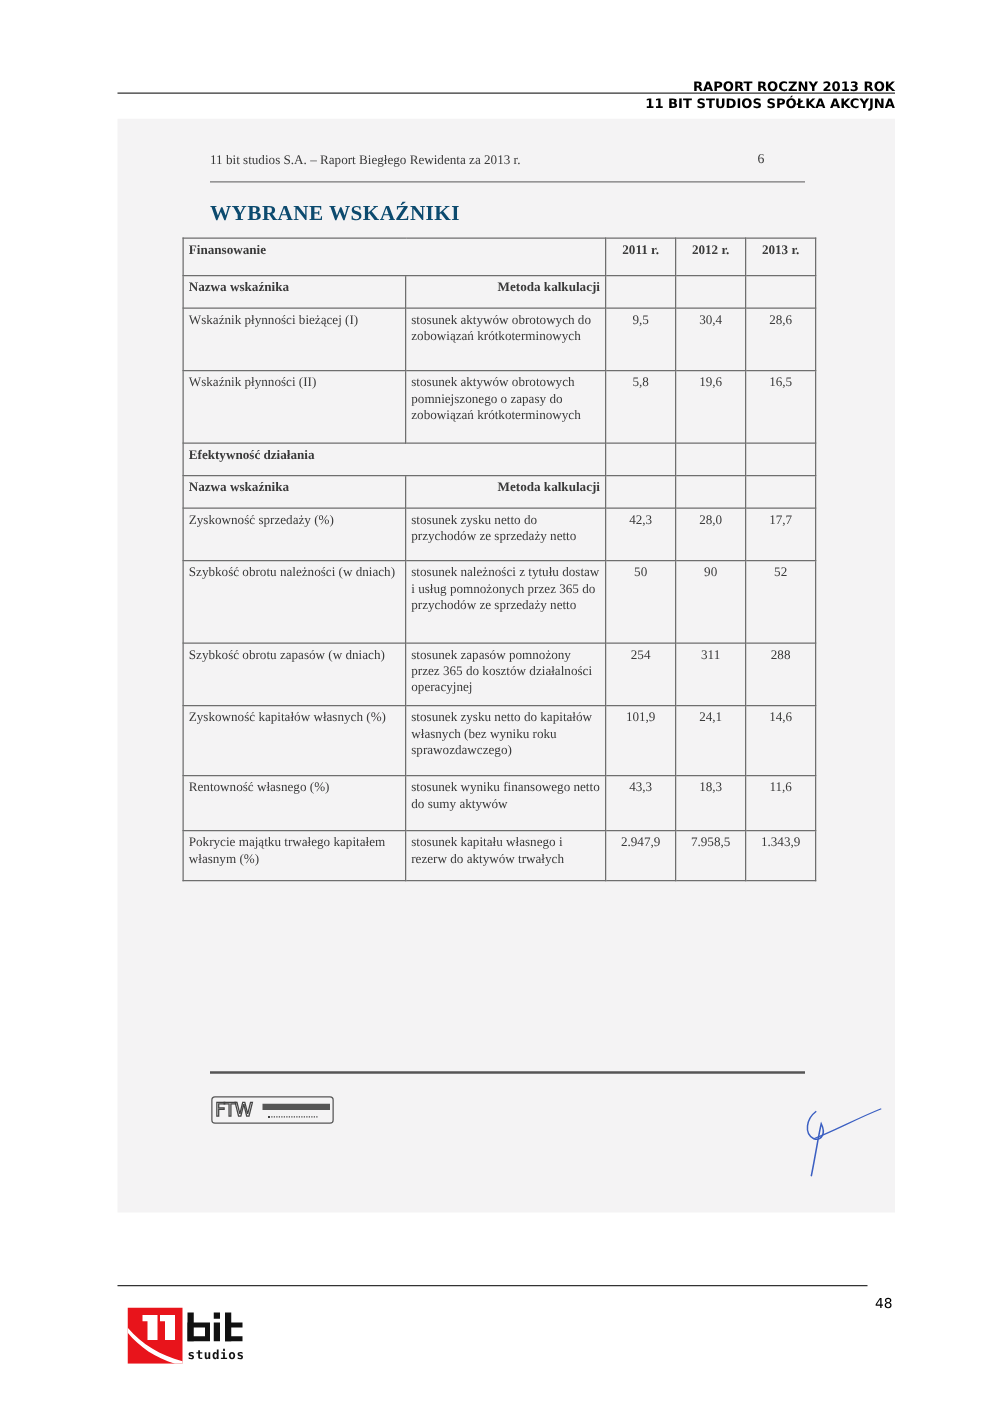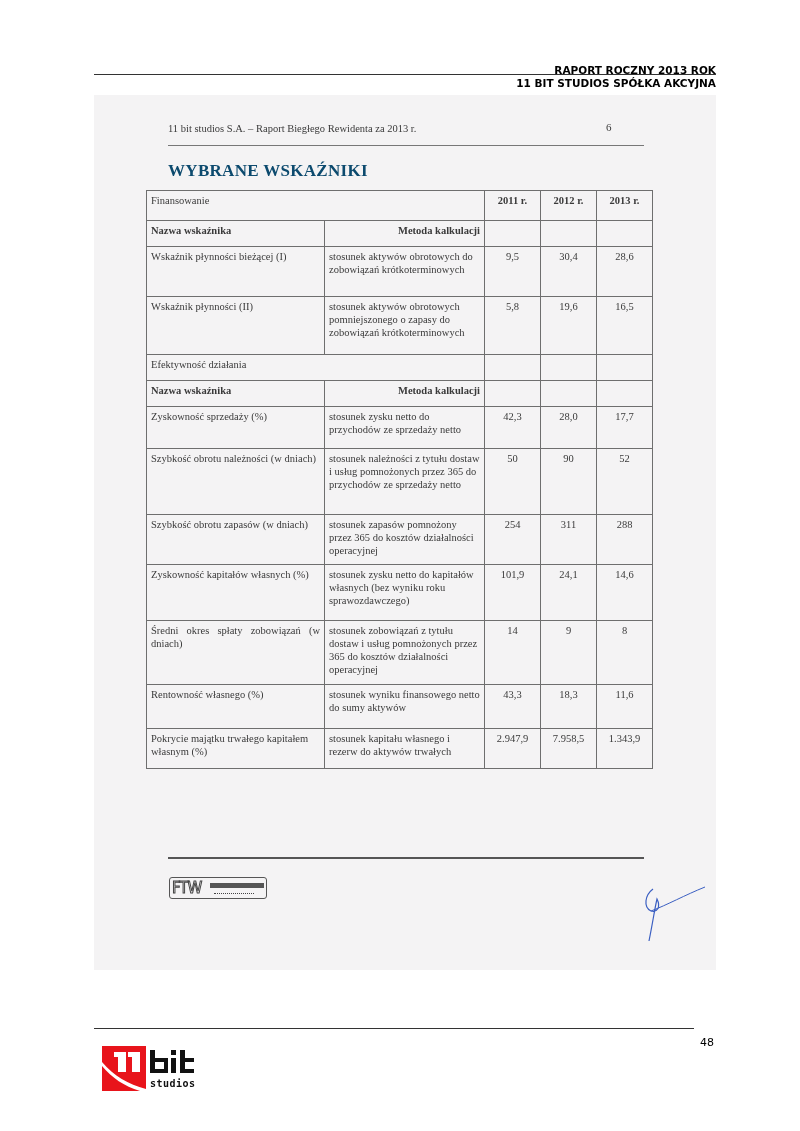--- a/index.html
+++ b/index.html
@@ -35,21 +35,21 @@
     table.indicators {
       position: absolute; left: 52px; top: 95px; width: 507px;
       border-collapse: collapse; table-layout: fixed; font-size: 10.5px; line-height: 13px;
     }
     table.indicators td {
       border: 1px solid #6e6e6e; vertical-align: top; padding: 3px 4px; color: #3a3a3a;
     }
     .col-name { width: 178px; }
     .col-method { width: 160px; }
     .col-y { width: 56px; }
-    td.section { font-weight: normal; color: #2b2b2b; }
+    td.section { font-weight: bold; color: #2b2b2b; }
     td.subhdr-name { font-weight: bold; color: #2b2b2b; }
     td.subhdr-method { font-weight: bold; text-align: right; color: #2b2b2b; }
     td.year { font-weight: bold; text-align: center; color: #2b2b2b; }
     td.method { }
     td.val { text-align: center; }
     td.justify { text-align: justify; text-align-last: left; }
 
     .scan-rule-bottom {
       position: absolute; left: 74px; top: 762px; width: 476px; height: 2px; background: #555;
     }
@@ -160,27 +160,20 @@
         <td class="val">254</td>
         <td class="val">311</td>
         <td class="val">288</td>
       </tr>
       <tr style="height:56px">
         <td class="justify">Zyskowność kapitałów własnych (%)</td>
         <td class="method">stosunek zysku netto do kapitałów własnych (bez wyniku roku sprawozdawczego)</td>
         <td class="val">101,9</td>
         <td class="val">24,1</td>
         <td class="val">14,6</td>
-      </tr>
-      <tr style="height:64px">
-        <td class="justify">Średni okres spłaty zobowiązań (w dniach)</td>
-        <td class="method">stosunek zobowiązań z tytułu dostaw i usług pomnożonych przez 365 do kosztów działalności operacyjnej</td>
-        <td class="val">14</td>
-        <td class="val">9</td>
-        <td class="val">8</td>
       </tr>
       <tr style="height:44px">
         <td>Rentowność własnego (%)</td>
         <td class="method">stosunek wyniku finansowego netto do sumy aktywów</td>
         <td class="val">43,3</td>
         <td class="val">18,3</td>
         <td class="val">11,6</td>
       </tr>
       <tr style="height:40px">
         <td>Pokrycie majątku trwałego kapitałem własnym (%)</td>

